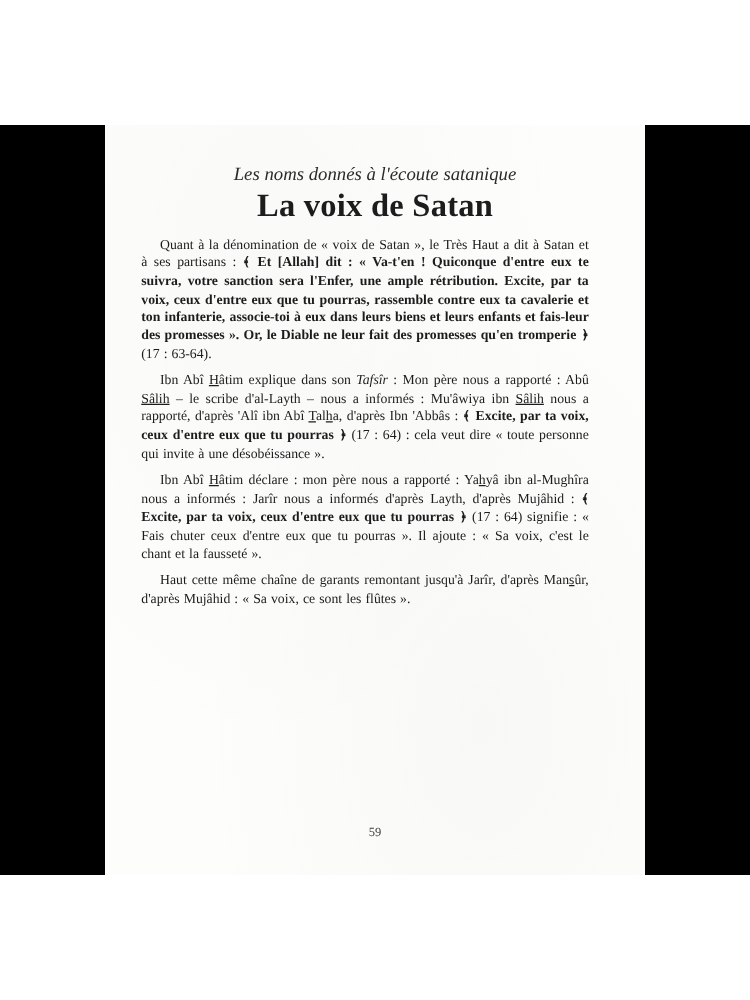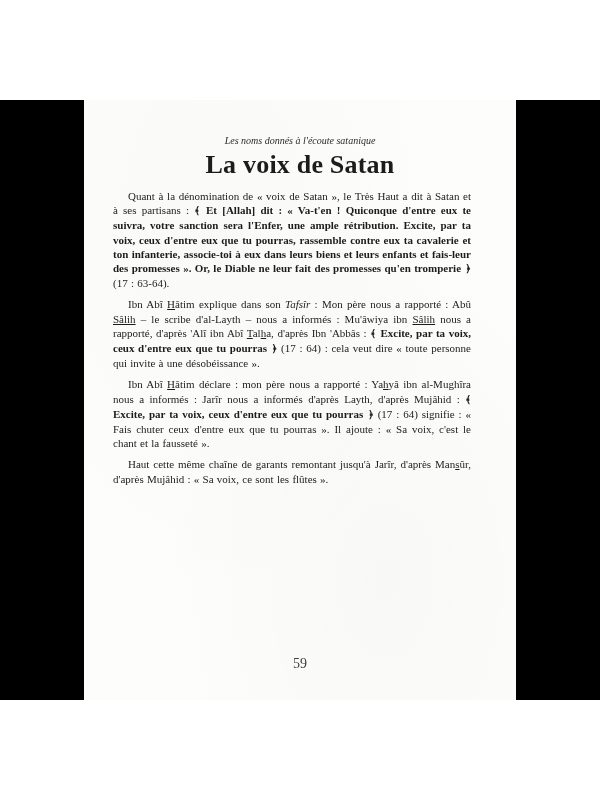--- a/index.html
+++ b/index.html
@@ -21,21 +21,21 @@
     background:
       radial-gradient(ellipse at 30% 20%, rgba(0,0,0,0.015), rgba(0,0,0,0) 60%),
       radial-gradient(ellipse at 70% 80%, rgba(0,0,0,0.02), rgba(0,0,0,0) 55%),
       #fdfdfc;
     color:#1c1c1c;
   }
   .page-inner { padding:34px 29px 0 29px; }
   .running-header {
     text-align:center;
     font-style:italic;
-    font-size:10px;
+    font-size:15px;
     line-height:13px;
     color:#2a2a2a;
   }
   .chapter-title {
     text-align:center;
     font-weight:bold;
     font-size:26px;
     line-height:24px;
     margin:6px 0 12px 0;
     letter-spacing:0.2px;
@@ -49,21 +49,21 @@
     word-spacing:0.5px;
   }
   .s-b { font-weight:bold; }
   .s-i { font-style:italic; }
   .s-u { text-decoration:underline; text-underline-offset:1px; }
   .s-q { font-family:"DejaVu Sans",sans-serif; font-size:10px; }
   .page-number {
     position:absolute; left:0; bottom:28px;
     width:100%;
     text-align:center;
-    font-size:14px;
+    font-size:10px;
     color:#3d3d3d;
   }
 </style>
 </head>
 <body>
 
 <div class="photo-backdrop"></div>
 
 <div class="book-page">
   <div class="page-inner">

